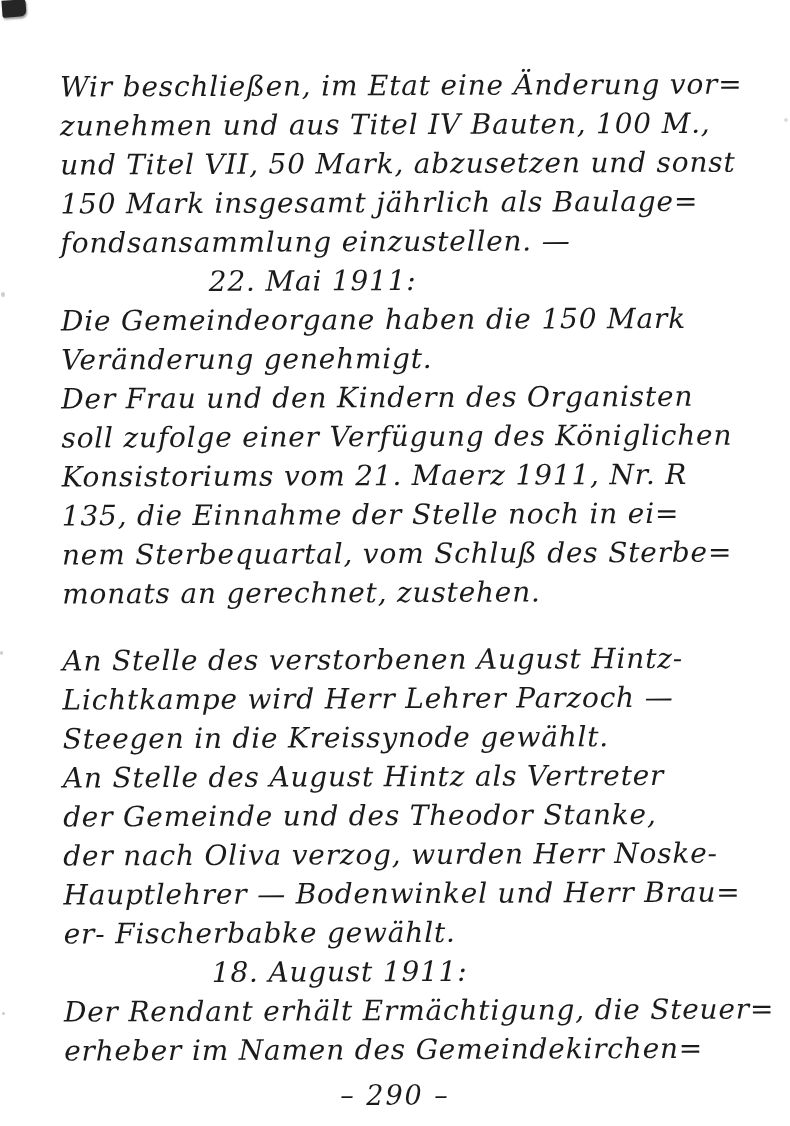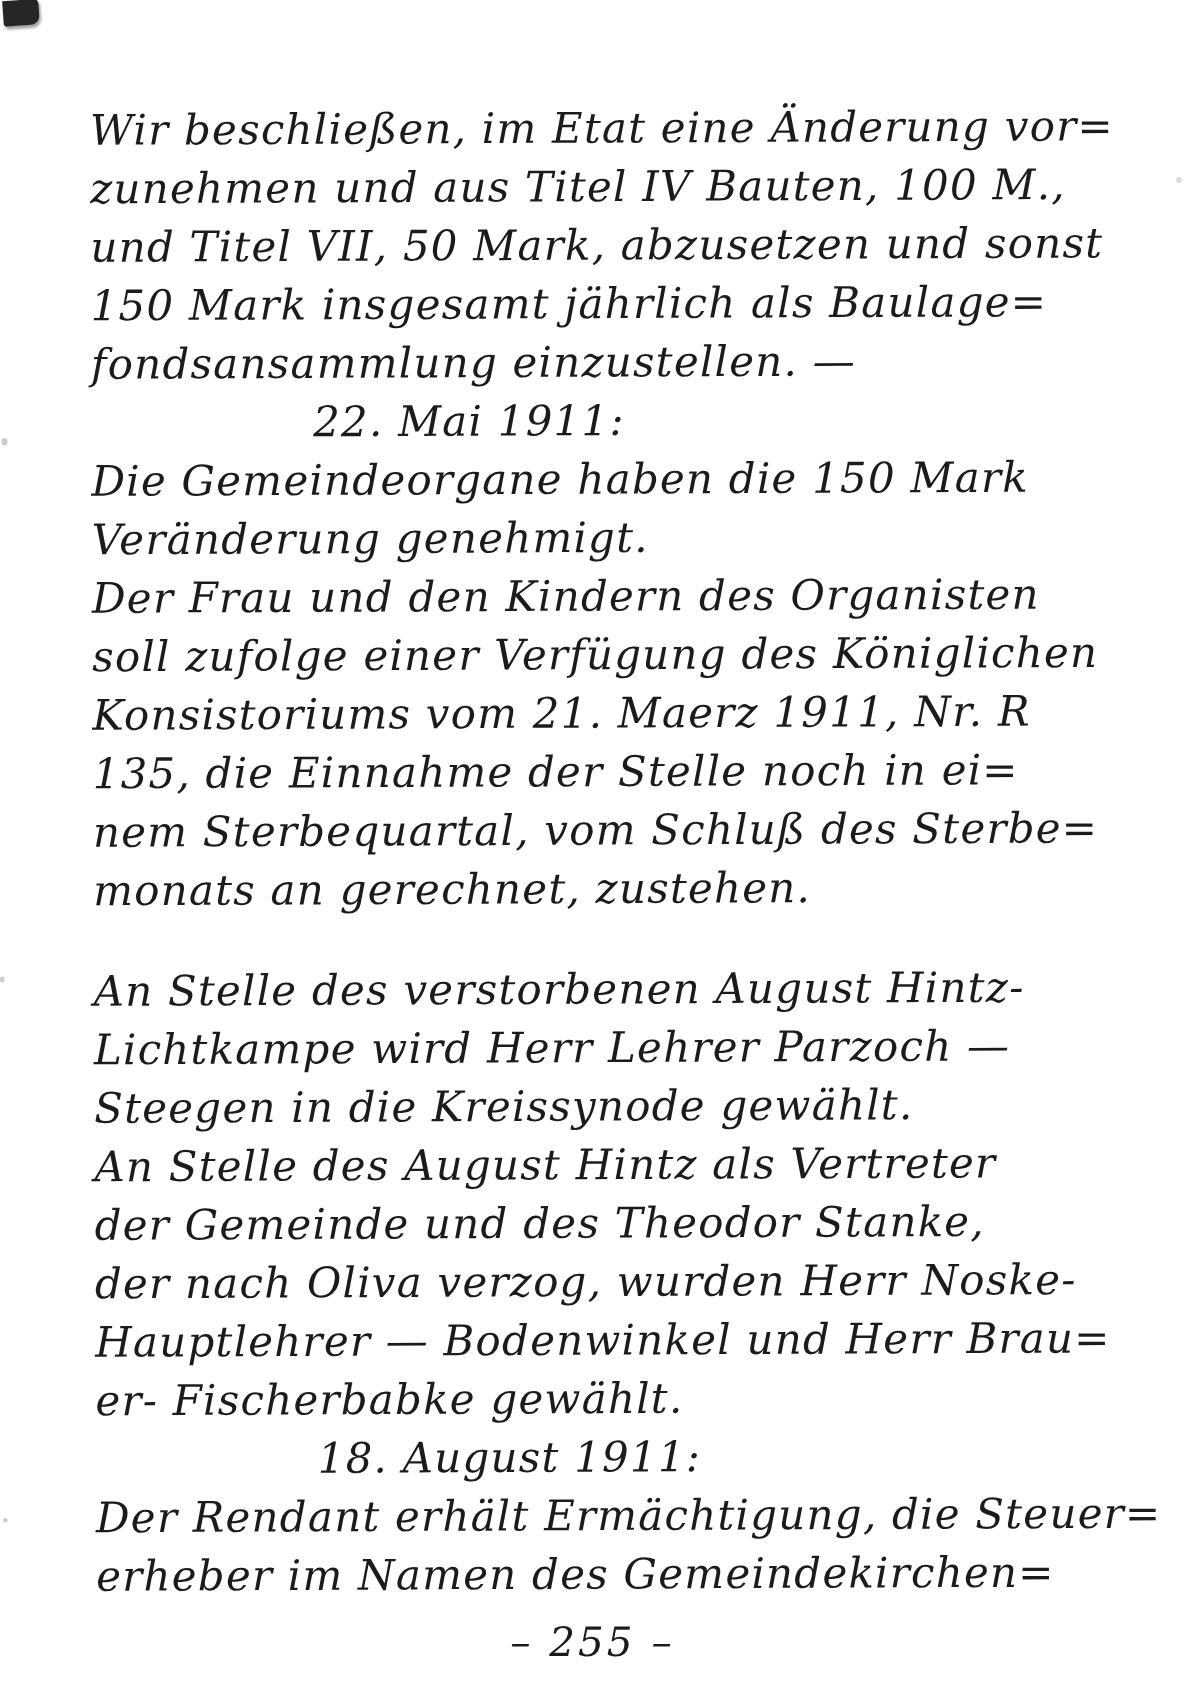--- a/index.html
+++ b/index.html
@@ -100,15 +100,15 @@
     <div class="line">An Stelle des August Hintz als Vertreter</div>
     <div class="line">der Gemeinde und des Theodor Stanke,</div>
     <div class="line">der nach Oliva verzog, wurden Herr Noske-</div>
     <div class="line">Hauptlehrer — Bodenwinkel und Herr Brau=</div>
     <div class="line">er- Fischerbabke gewählt.</div>
     <div class="line date-heading">18. August 1911:</div>
     <div class="line">Der Rendant erhält Ermächtigung, die Steuer=</div>
     <div class="line">erheber im Namen des Gemeindekirchen=</div>
   </div>
 
-  <div class="page-number">– 255 –</div>
+  <div class="page-number">– 290 –</div>
 
 </div>
 
 </body></html>

